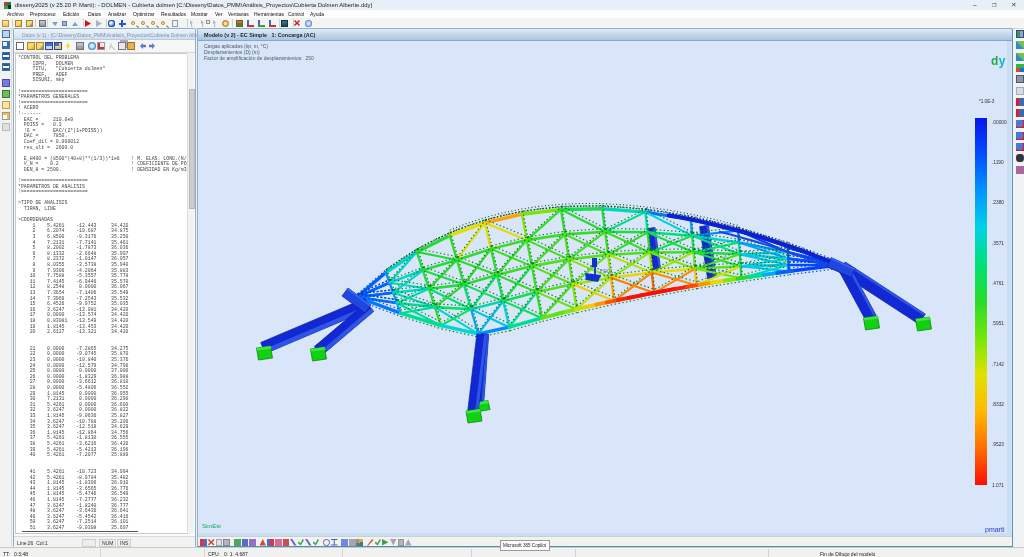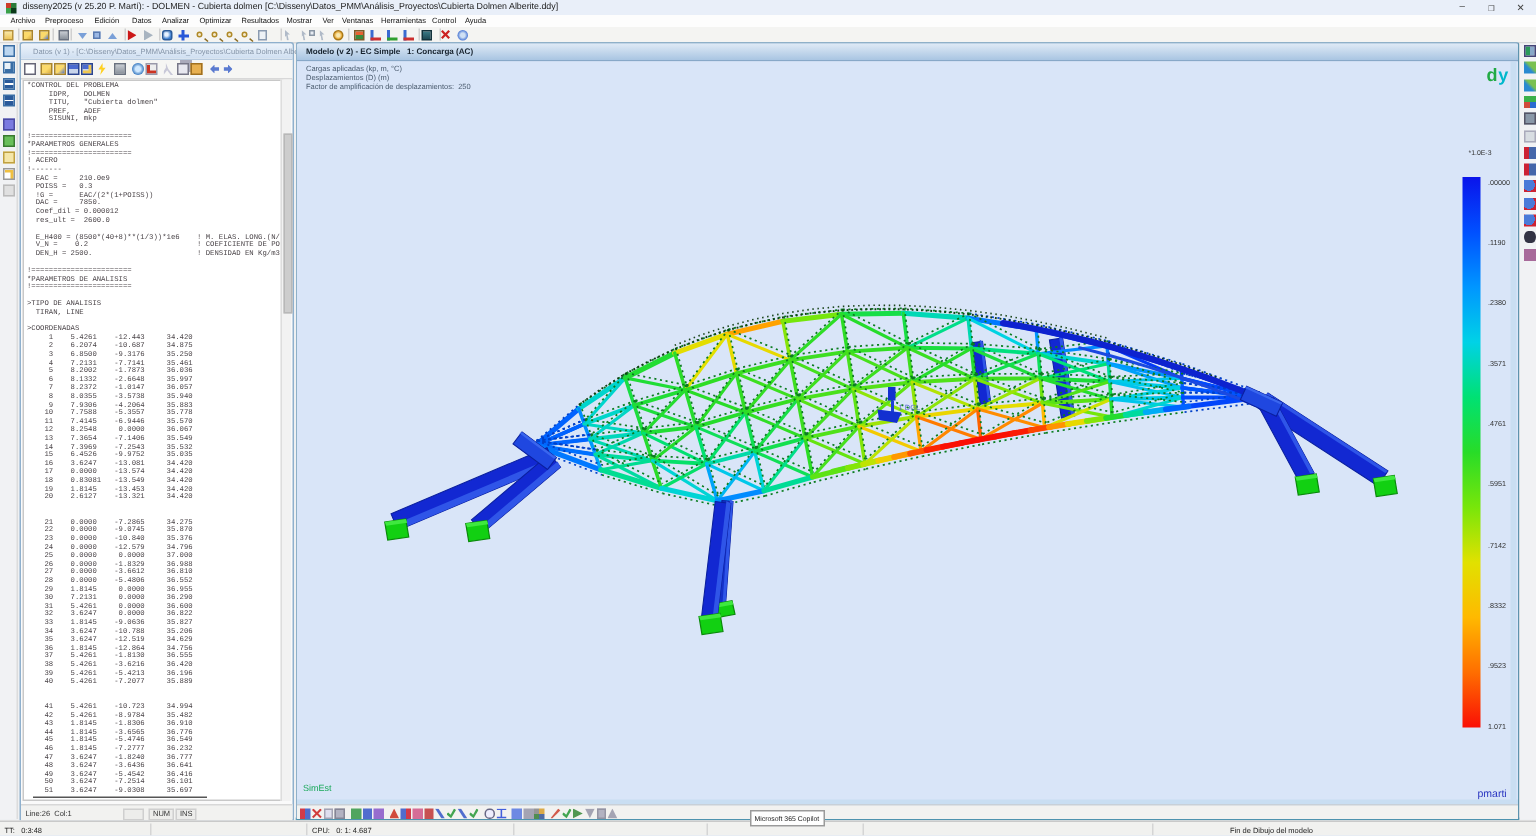--- a/index.html
+++ b/index.html
@@ -686,21 +686,21 @@
 <polygon points="830.1,256.5 854.1,267.5 852.9,268.7 828.9,257.7" fill="#3a66ee" stroke="none" stroke-width="0.8"></polygon>
 <polygon points="914.5,318.0 928.5,316.0 930.5,328.0 916.5,330.0" fill="#12d012" stroke="#0a8a0a" stroke-width="0.8"></polygon>
 <polygon points="914.5,318.0 928.5,316.0 929.5,318.5 915.5,320.5" fill="#3fe83f" stroke="none" stroke-width="0.8"></polygon>
 <polygon points="862.5,317.0 876.5,315.0 878.5,327.0 864.5,329.0" fill="#12d012" stroke="#0a8a0a" stroke-width="0.8"></polygon>
 <polygon points="862.5,317.0 876.5,315.0 877.5,317.5 863.5,319.5" fill="#3fe83f" stroke="none" stroke-width="0.8"></polygon>
 <polygon points="591.0,257.0 596.0,257.0 596.0,266.0 591.0,266.0" fill="#1330d0" stroke="none" stroke-width="0.8"></polygon>
 <polygon points="593.0,266.0 595.0,266.0 595.0,274.0 593.0,274.0" fill="#1f40d8" stroke="none" stroke-width="0.8"></polygon>
 <polygon points="584.0,272.0 600.0,274.0 597.0,281.0 585.0,279.0" fill="#1330d0" stroke="none" stroke-width="0.8"></polygon>
 <text x="598" y="272" font-size="5" fill="#5a6ad0" font-family="Liberation Sans">1 DGL</text>
    </svg>
-   <div style="position:absolute;left:793px;top:2px;font-size:12px;font-weight:bold;letter-spacing:0.5px"><span style="color:#22aa44">d</span><span style="color:#00b8cc">y</span></div>
+   <div style="position:absolute;left:793px;top:13px;font-size:12px;font-weight:bold;letter-spacing:0.5px"><span style="color:#22aa44">d</span><span style="color:#00b8cc">y</span></div>
    <div style="position:absolute;left:781px;top:58px;font-size:4.6px;color:#333">*1.0E-3</div>
    <div id="cbar"></div>
       <div style="position:absolute;left:794px;top:78.5px;font-size:4.8px;color:#333">.00000</div>
       <div style="position:absolute;left:794px;top:118.8px;font-size:4.8px;color:#333">.1190</div>
       <div style="position:absolute;left:794px;top:159.2px;font-size:4.8px;color:#333">.2380</div>
       <div style="position:absolute;left:794px;top:199.5px;font-size:4.8px;color:#333">.3571</div>
       <div style="position:absolute;left:794px;top:239.8px;font-size:4.8px;color:#333">.4761</div>
       <div style="position:absolute;left:794px;top:280.1px;font-size:4.8px;color:#333">.5951</div>
       <div style="position:absolute;left:794px;top:320.5px;font-size:4.8px;color:#333">.7142</div>
       <div style="position:absolute;left:794px;top:360.8px;font-size:4.8px;color:#333">.8332</div>

